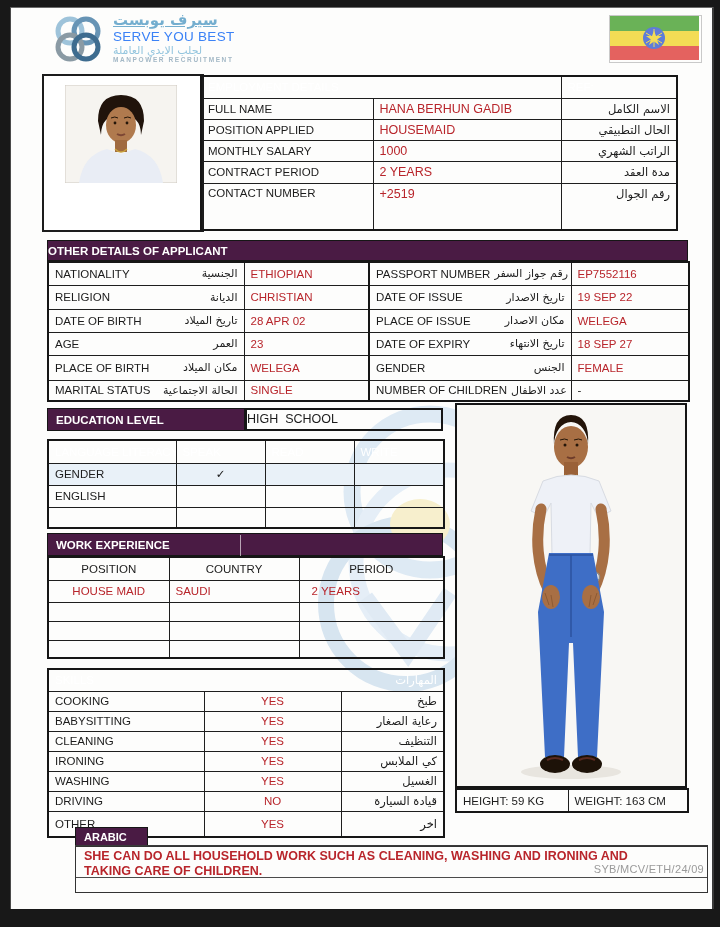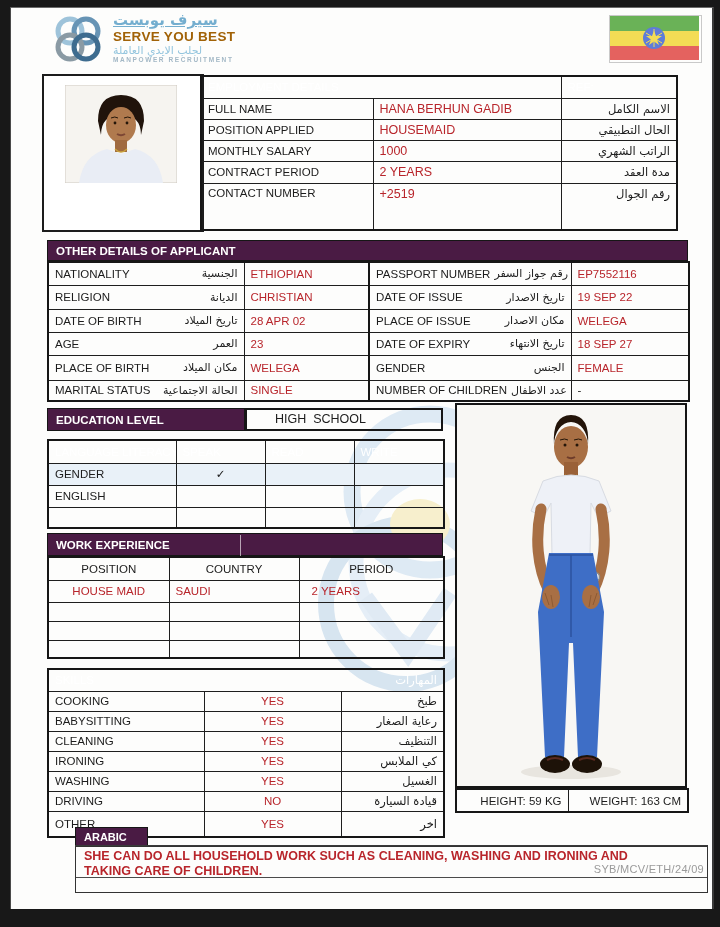--- a/index.html
+++ b/index.html
@@ -29,49 +29,49 @@
   .lblflex { display:flex; justify-content:space-between; align-items:center; gap:4px; }
   .lblflex .ar { font-size:11px; }
   .cen { text-align:center; }
   .tint { background:#e9f1f8 !important; }
   .vtop { vertical-align:top; padding-top:3px !important; }
 
   
   .brand { left:50px; top:13px; display:flex; gap:7px; align-items:flex-start; }
   .brand-text { display:flex; flex-direction:column; line-height:1.05; }
   .b-ar1 { color:#74aecf; font-size:15px; font-weight:700; font-family:"DejaVu Sans",sans-serif;text-decoration:underline; }
-  .b-en1 { color:#a16207; font-size:13.5px; font-weight:700; letter-spacing:.3px; margin-top:1px; }
+  .b-en1 { color:#3b82f6; font-size:13.5px; font-weight:400; letter-spacing:.3px; margin-top:1px; }
   .b-ar2 { color:#93c5de; font-size:11px; font-family:"DejaVu Sans",sans-serif; margin-top:1px; }
   .b-en2 { color:#a3b8c6; font-size:6.5px; font-weight:700; letter-spacing:1.6px; margin-top:1px; }
 
   .flagbox { left:609px; top:15px; width:91px; height:46px; border:1px solid #c9c9c9; }
 
   .portrait-box { left:42px; top:74px; width:158px; height:154px; background:#fff; border:2px solid #1c1c1c; }
   .portrait-box svg { position:absolute; left:21px; top:9px; }
 
   
   .emp { left:200px; top:75px; width:476px; }
   .emp td { font-size:12px; }
   .emp .lbl { font-weight:400; }
   .emp .val { font-size:12.5px; }
 
   
   .od-bar { left:47px; top:240px; width:641px; height:21px; background:#4a1b44; color:#fff;
-            font-weight:700; font-size:11.5px; line-height:21px; padding-left:8px;
+            font-weight:700; font-size:11.5px; line-height:21px; 
             border:1px solid #161616; box-sizing:border-box; }
   .odl { left:47px;  top:261px; width:321px; }
   .odr { left:368px; top:261px; width:320px; }
   .odl td, .odr td { font-size:11.5px; }
 
   
   .edu-h { left:47px; top:408px; width:198px; height:23px; background:#4a1b44; color:#fff;
            font-weight:700; font-size:11.5px; line-height:23px; padding-left:8px;
            border:1px solid #161616; box-sizing:border-box; }
   .edu-v { left:245px; top:408px; width:198px; height:23px; border:2px solid #161616;
-           box-sizing:border-box; font-size:12.5px; line-height:19px; padding-left:28px;
+           box-sizing:border-box; font-size:12.5px; line-height:19px; padding-left:0;
            white-space:pre; color:#1c1c1c; }
 
   
   .lang { left:47px; top:439px; width:396px; }
   .chk { text-align:center; font-size:13px; font-weight:700; }
 
   
   .wx-bar { left:47px; top:533px; width:396px; height:23px; background:#4a1b44; color:#fff;
             font-weight:700; font-size:11.5px; line-height:23px; padding-left:8px;
             border:1px solid #161616; box-sizing:border-box; }
@@ -80,21 +80,21 @@
   .wx th { background:transparent; color:#1c1c1c; font-weight:600; text-align:center; font-size:12px;margin-top:19px; }
 
   
   .sk { left:47px; top:668px; width:396px; }
   .sk-head { display:flex; justify-content:space-between; align-items:center; }
 
   
   .body-box { left:455px; top:403px; width:232px; height:385px; background:#fff;
               border:2px solid #151515; box-sizing:border-box; }
   .hw { left:455px; top:788px; width:232px; }
-  .hw td { font-weight:700; font-size:12px; height:21px;text-align:right; }
+  .hw td { font-weight:700; font-size:12px; height:21px; }
 
   
   .rm-tab { left:75px; top:827px; width:73px; height:19px; background:#4a1b44; color:#fff;
             font-weight:700; font-size:11px; line-height:19px; padding-left:8px;
             border:1px solid #161616; box-sizing:border-box; }
   .rm-topline { left:75px; top:845px; width:633px; height:1px; background:#3a3a3a; }
   .rm-body { left:75px; top:846px; width:633px; height:47px; border:1.5px solid #333;
              box-sizing:border-box; }
   .rm-text { position:absolute; left:8px; top:2px; width:562px; color:#b8252b; font-weight:700;
              font-size:12.5px; line-height:15px; white-space:normal; }

